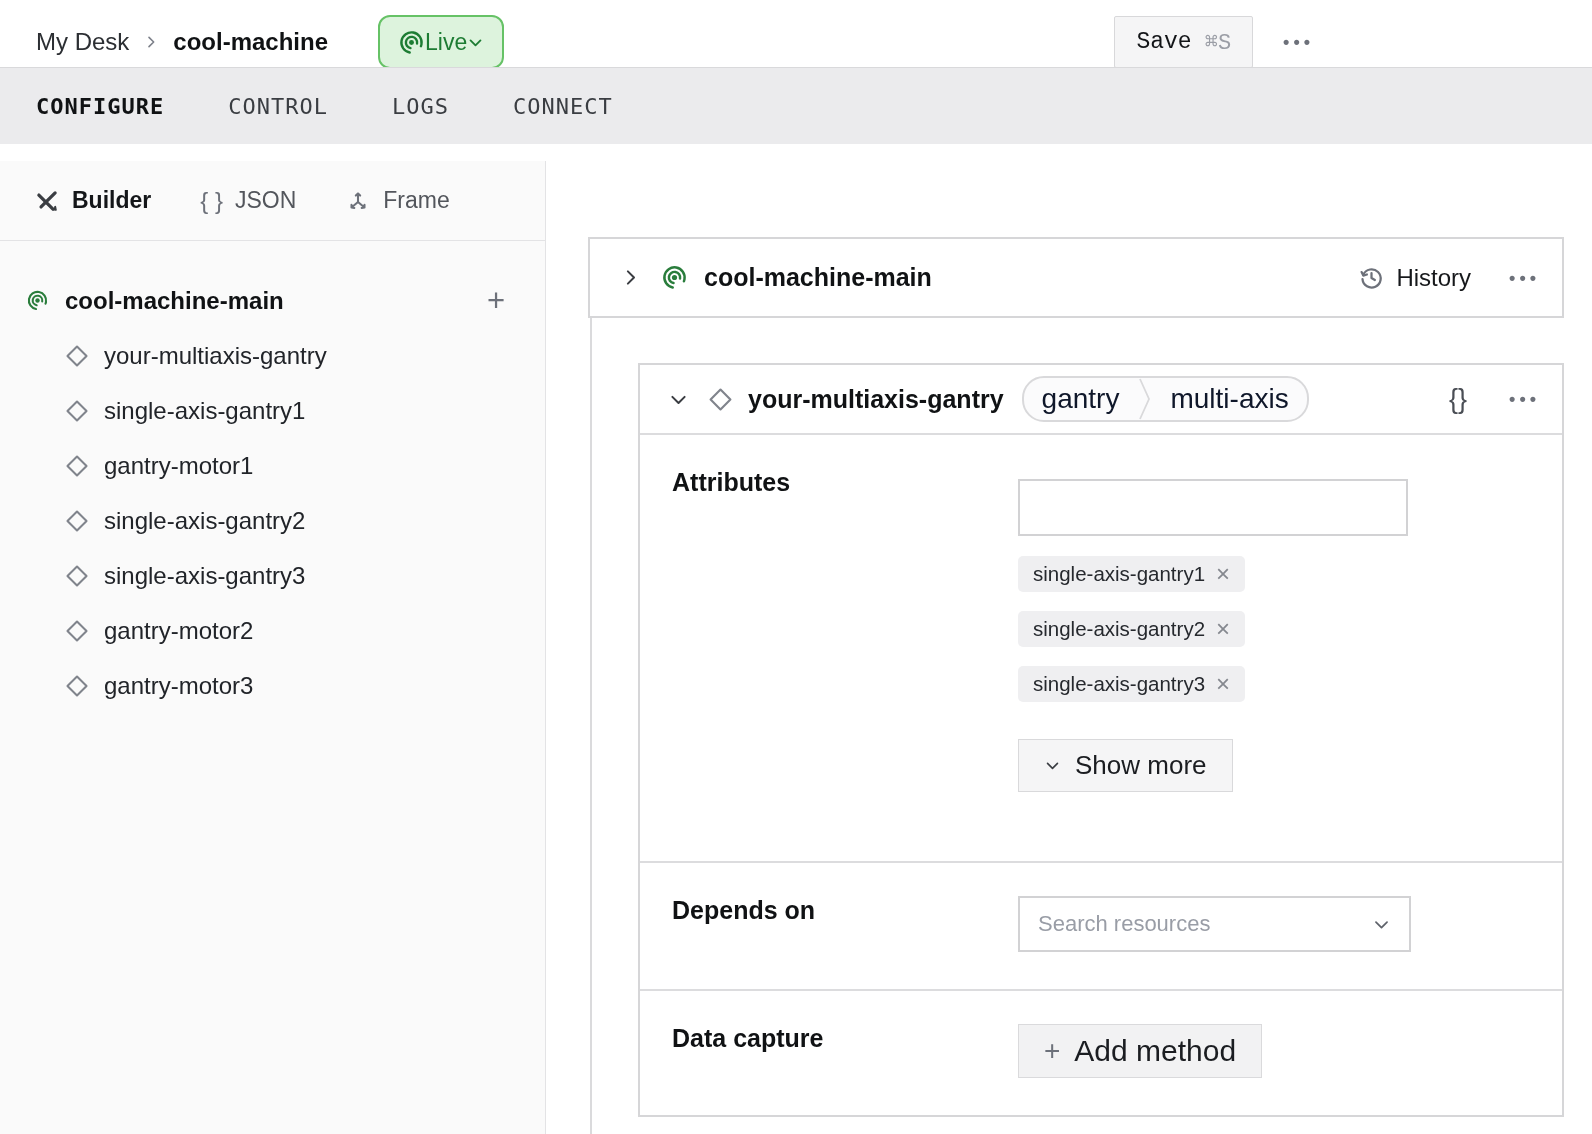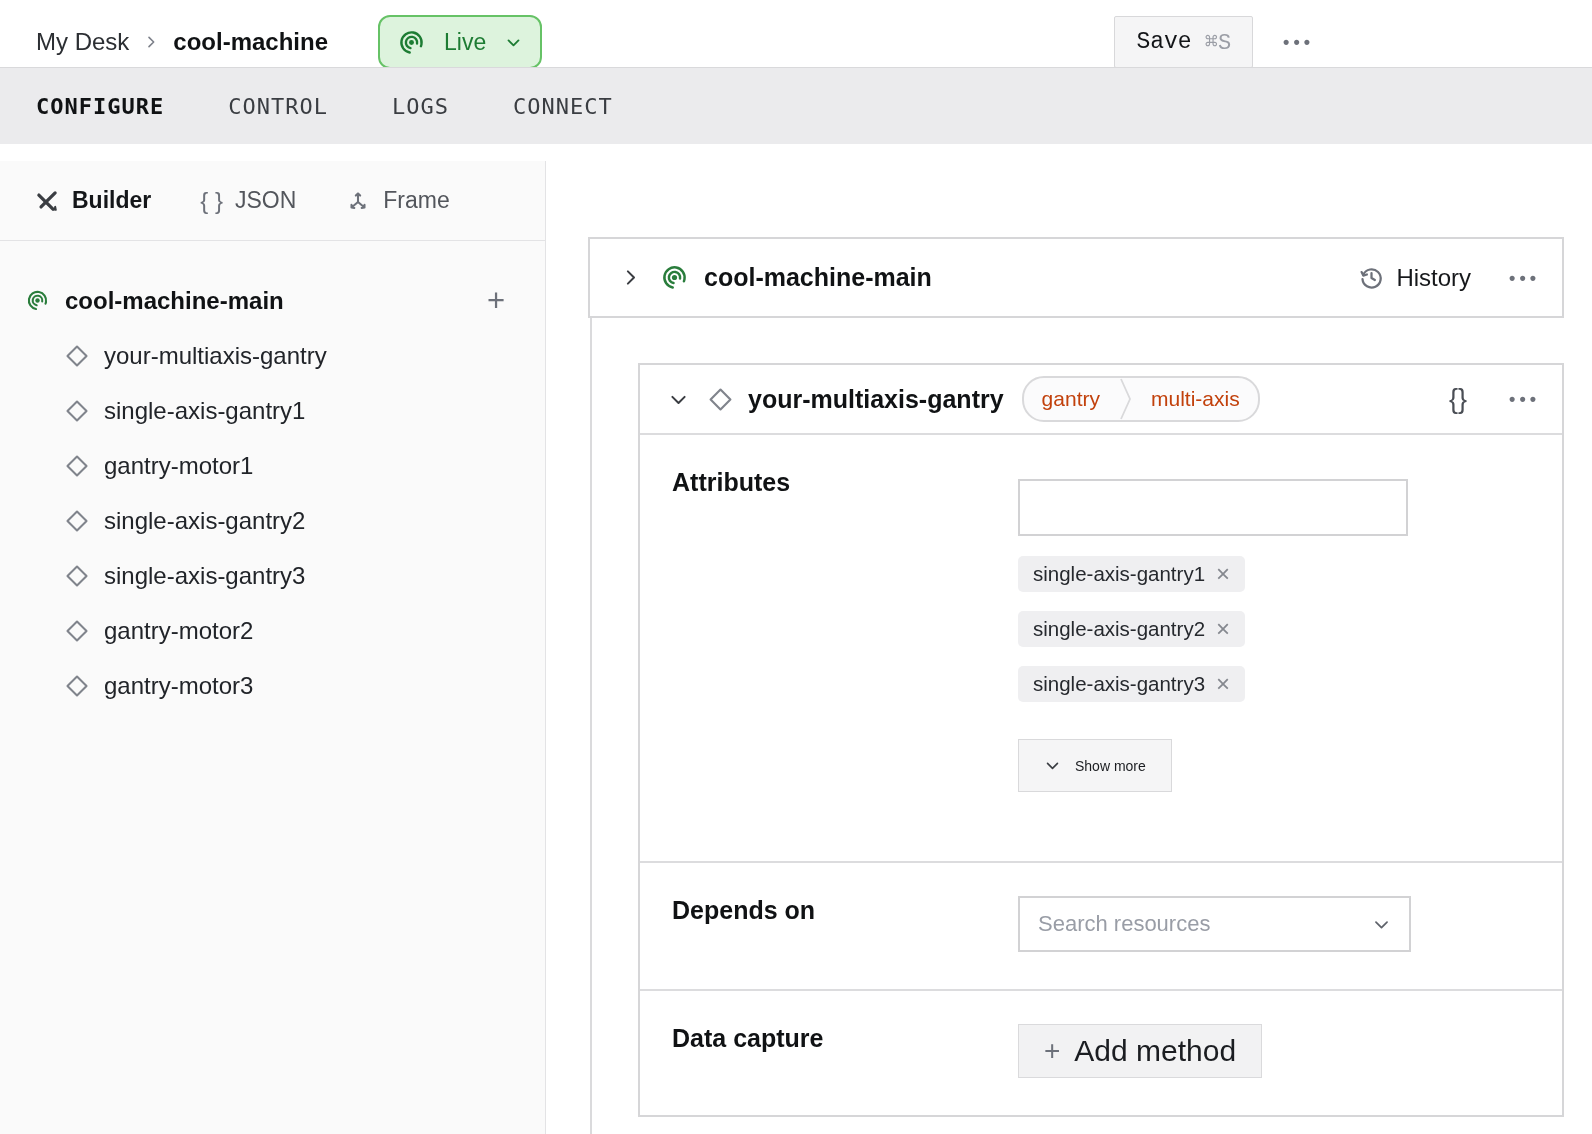--- a/index.html
+++ b/index.html
@@ -10,21 +10,21 @@
     -webkit-font-smoothing:antialiased;
   }
   svg{display:block;}
 
   
   .topbar{position:absolute;left:0;top:0;width:1369px;height:84px;background:#fff;
     display:flex;align-items:center;padding:0 55px 0 36px;box-sizing:border-box;}
   .crumb-parent{font-size:24px;color:#2c2f33;}
   .crumb-sep{margin:0 14px;}
   .crumb-current{font-size:24px;font-weight:bold;color:#101214;}
-  .live-badge{margin-left:50px;height:50px;display:flex;align-items:center;gap:19px;
+  .live-badge{margin-left:50px;height:50px;display:flex;align-items:center;gap:0;
     padding:0 18px;background:#ddf3dd;border:2px solid #66c266;border-radius:12px;cursor:pointer;}
   .live-label{font-size:23px;color:#1d7c33;}
   .topbar-right{margin-left:auto;display:flex;align-items:center;}
   .save-btn{height:52px;display:flex;align-items:center;gap:13px;padding:0 21px;
     background:#f5f5f6;border:1px solid #d8d8da;border-radius:2px;cursor:pointer;
     font-family:Liberation Mono, monospace;}
   .save-label{font-size:23px;color:#131518;}
   .save-shortcut{font-size:22px;color:#9b9ea6;}
   .dots{color:#6d717a;font-size:18px;font-weight:bold;letter-spacing:4px;cursor:pointer;
     line-height:1;user-select:none;}
@@ -66,21 +66,21 @@
   .rail{position:absolute;left:44px;top:157px;bottom:0;width:0;border-left:2px solid #dadadc;}
 
   .component-card{position:absolute;left:92px;top:202px;width:926px;height:754px;
     box-sizing:border-box;border:2px solid #d6d6d8;background:#fff;
     display:flex;flex-direction:column;}
   .comp-header{height:70px;flex:0 0 70px;border-bottom:2px solid #dcdcde;display:flex;
     align-items:center;padding:0 22px 0 28px;box-sizing:border-box;}
   .comp-title{font-size:25px;font-weight:bold;margin-left:14px;color:#101214;}
   .pill{margin-left:18px;height:42px;display:flex;align-items:center;
     border:2px solid #d9d9db;border-radius:22px;background:#fbfbfc;overflow:hidden;}
-  .pill-seg{padding:0 18px;font-size:21px;color:#c2410c;}
+  .pill-seg{padding:0 18px;font-size:28px;color:#0f172a;}
   .braces-btn{margin-left:auto;font-size:27px;color:#4a4e55;cursor:pointer;line-height:1;}
   .comp-header .dots{margin-left:42px;}
 
   .section{display:flex;border-bottom:2px solid #dcdcde;box-sizing:border-box;}
   .section:last-child{border-bottom:none;}
   .sec-attr{height:428px;flex:0 0 428px;}
   .sec-dep{height:128px;flex:0 0 128px;}
   .sec-cap{flex:1;}
   .sec-label{width:378px;flex:0 0 378px;padding:33px 0 0 32px;box-sizing:border-box;
     font-size:25px;font-weight:bold;color:#101214;}
@@ -93,21 +93,21 @@
     border:2px solid #d2d2d4;background:#fff;border-radius:0;outline:none;
     font:inherit;font-size:21px;padding:0 12px;}
   .chips{margin-top:20px;display:flex;flex-direction:column;align-items:flex-start;gap:19px;}
   .chip{display:inline-flex;align-items:center;gap:11px;height:36px;padding:0 15px;
     background:#efeff1;border-radius:5px;}
   .chip-label{font-size:20.5px;color:#26292e;}
   .chip-x{font-size:24px;color:#85888f;cursor:pointer;line-height:1;}
   .show-more{margin-top:37px;display:inline-flex;align-items:center;gap:14px;height:53px;
     padding:0 25px;background:#f5f5f6;border:1px solid #d9d9db;cursor:pointer;
     font-family:"Liberation Sans",sans-serif;}
-  .show-more-label{font-size:14px;color:#1b1d21;}
+  .show-more-label{font-size:26px;color:#1b1d21;}
 
   .dep-select{width:393px;height:56px;box-sizing:border-box;border:2px solid #d2d2d4;
     background:#fff;display:flex;align-items:center;justify-content:space-between;
     padding:0 18px;cursor:pointer;}
   .dep-placeholder{font-size:22px;color:#999da6;}
 
   .add-method{display:inline-flex;align-items:center;gap:14px;height:54px;padding:0 25px;
     background:#f2f2f3;border:1px solid #dadadc;cursor:pointer;
     font-family:"Liberation Sans",sans-serif;}
   .add-plus{font-size:28px;font-weight:300;color:#6d717a;line-height:1;}

